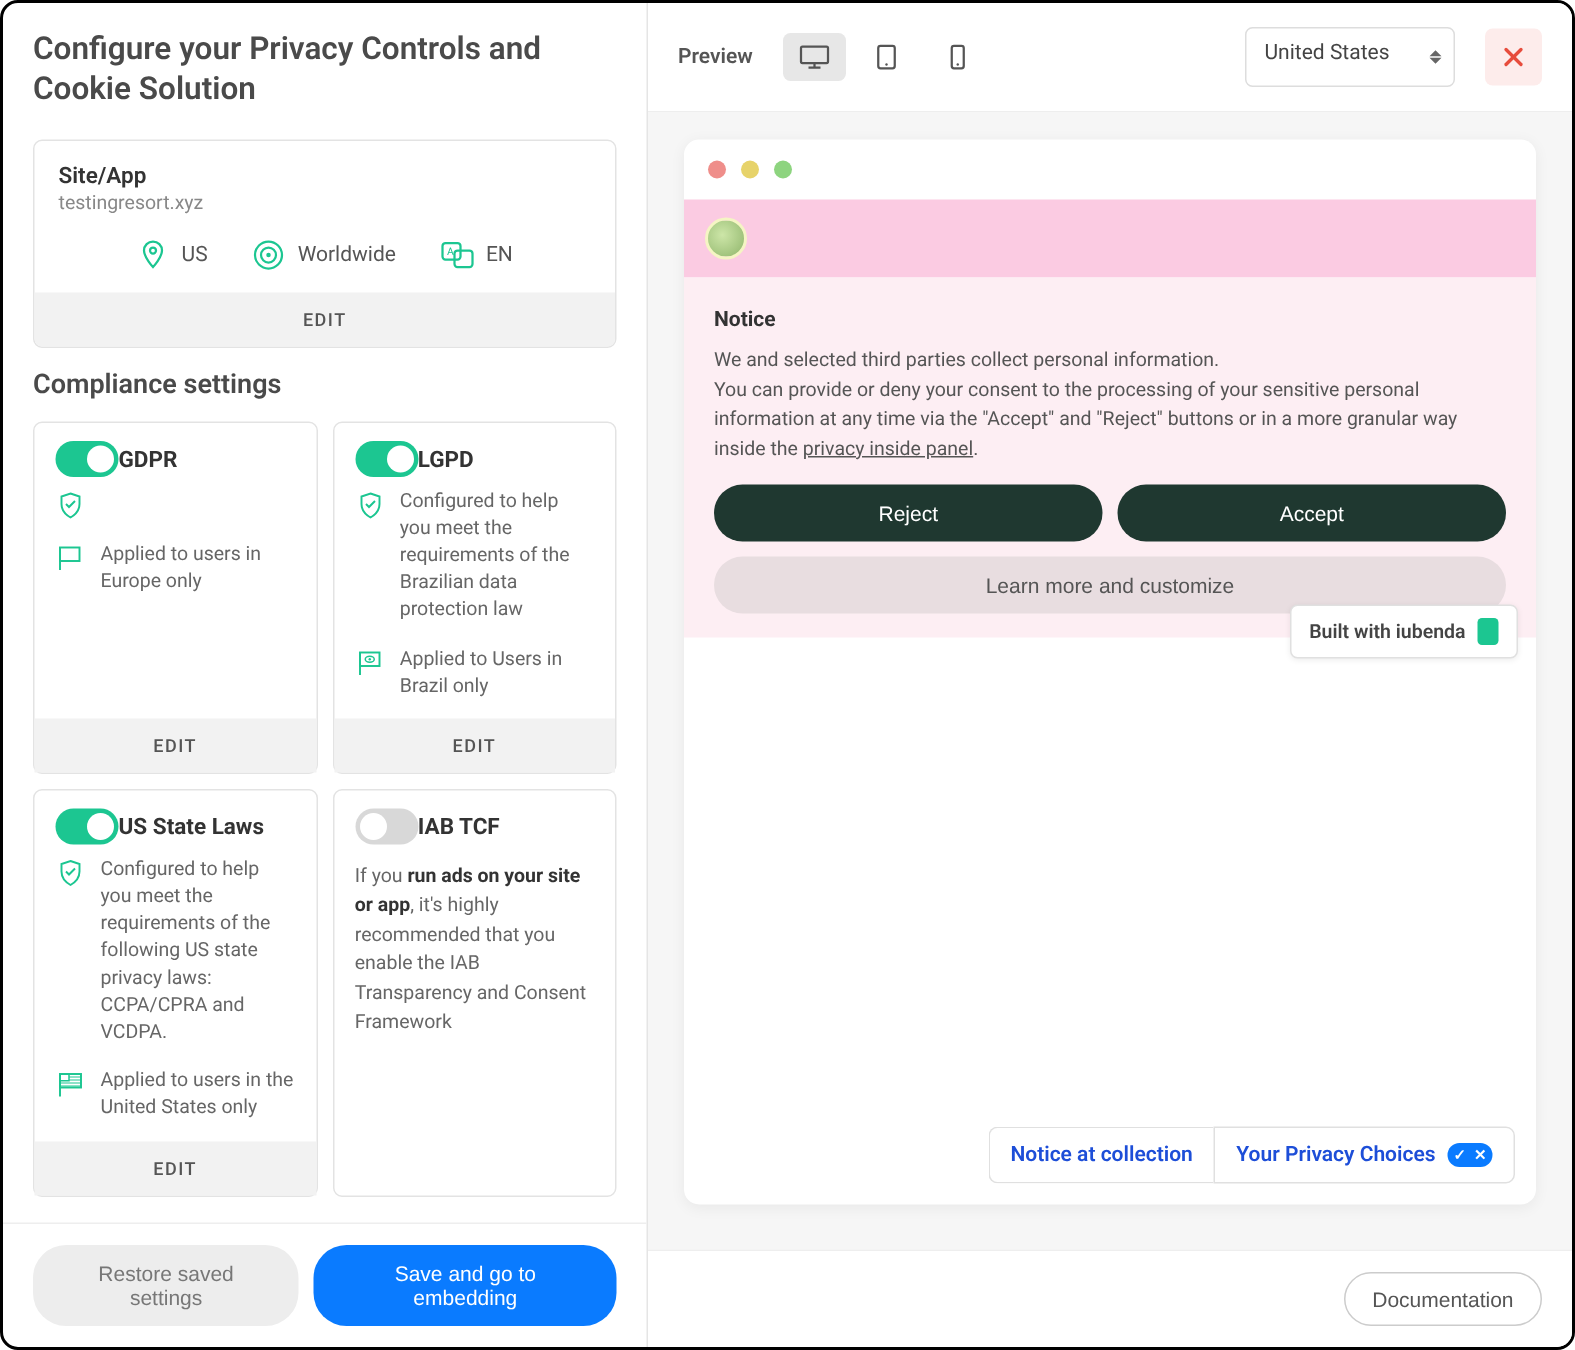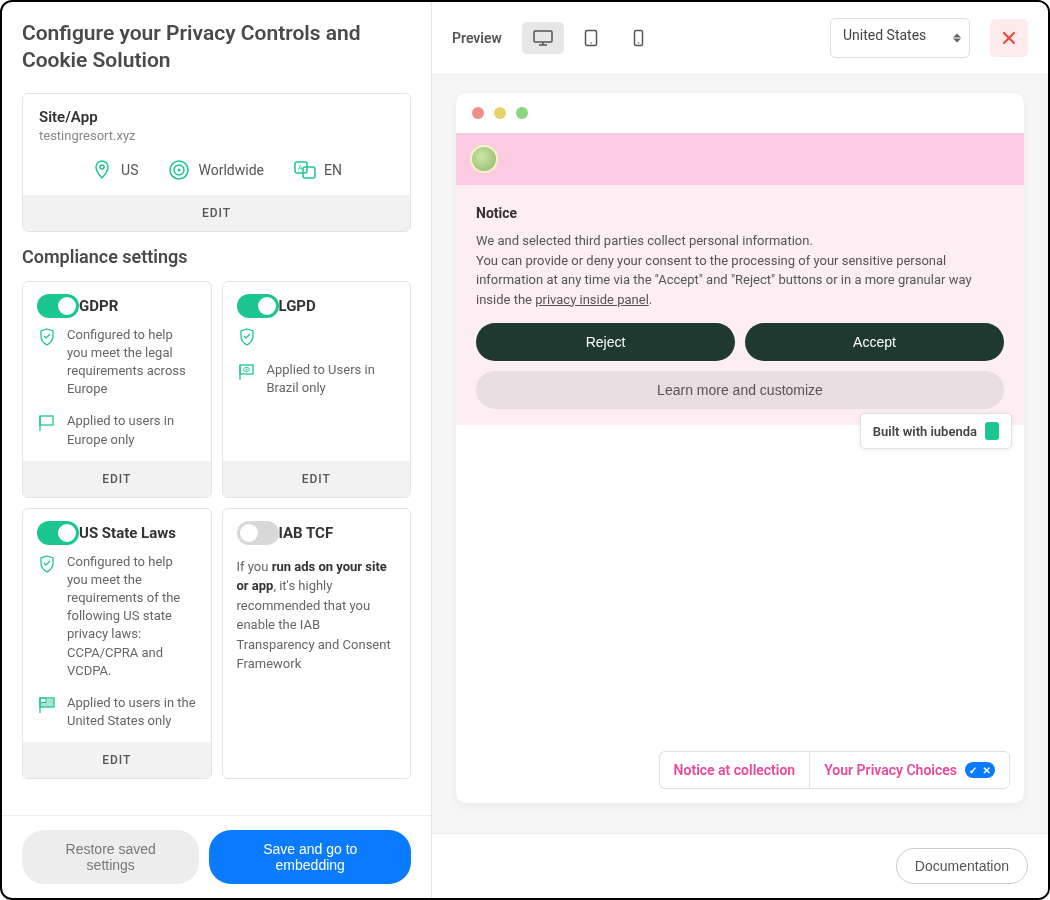--- a/index.html
+++ b/index.html
@@ -62,24 +62,24 @@
 .site-banner { background: #fbcbe2; padding: 12px 14px; }
 .site-logo { width: 28px; height: 28px; border-radius: 50%; background: radial-gradient(circle at 40% 40%, #cde6a8, #8fb56b); border: 2px solid #f5f5c4; }
 .cookie-box { background: #fdeef3; padding: 20px 20px 16px 20px; margin: 0; }
 .cookie-title { font-size: 14px; font-weight: 700; color: #333; margin-bottom: 10px; }
 .cookie-text { font-size: 13px; color: #555; line-height: 1.5; }
 .cookie-text a { color: #555; text-decoration: underline; }
 .cookie-btns { display: flex; gap: 10px; margin-top: 14px; }
 .ck-btn { flex: 1; border: none; border-radius: 22px; padding: 11px 0; font-size: 14px; font-weight: 500; cursor: pointer; }
 .ck-dark { background: #1f3830; color: #fff; }
 .ck-light { background: #e8dde0; color: #555; margin-top: 10px; width: 100%; }
-.built-badge { position: absolute; right: 12px; top: 320px; background: #fff; border: 1px solid #e0e0e0; border-radius: 5px; padding: 8px 12px; font-size: 13px; font-weight: 600; color: #444; display: flex; align-items: center; gap: 8px; box-shadow: 0 1px 4px rgba(0,0,0,0.08); }
+.built-badge { position: absolute; right: 12px; top: 310px; background: #fff; border: 1px solid #e0e0e0; border-radius: 5px; padding: 8px 12px; font-size: 13px; font-weight: 600; color: #444; display: flex; align-items: center; gap: 8px; box-shadow: 0 1px 4px rgba(0,0,0,0.08); }
 .built-badge .bicon { width: 14px; height: 18px; background: #1cc691; border-radius: 3px; }
 .bottom-chips { position: absolute; bottom: 14px; right: 14px; display: flex; gap: 0; }
-.chip { background: #fff; border: 1px solid #e0e0e0; padding: 10px 14px; font-size: 14px; font-weight: 600; color: #ec4899; cursor: pointer; display: flex; align-items: center; gap: 8px; }
+.chip { background: #fff; border: 1px solid #e0e0e0; padding: 10px 14px; font-size: 14px; font-weight: 600; color: #1d4ed8; cursor: pointer; display: flex; align-items: center; gap: 8px; }
 .chip:first-child { border-radius: 6px 0 0 6px; border-right: none; }
 .chip:last-child { border-radius: 0 6px 6px 0; }
 .ypc-icon { width: 30px; height: 16px; background: #0a7bff; border-radius: 8px; position: relative; display: flex; align-items: center; }
 .ypc-icon::before { content: "✓"; color: #fff; font-size: 10px; position: absolute; left: 4px; }
 .ypc-icon::after { content: "✕"; color: #fff; font-size: 10px; position: absolute; right: 4px; }
 .right-footer { display: flex; justify-content: flex-end; padding: 14px 20px; border-top: 1px solid #eee; }
 .doc-btn { border: 1px solid #ccc; background: #fff; border-radius: 20px; padding: 9px 18px; font-size: 14px; color: #555; cursor: pointer; }
 svg { display: block; }
 </style>
 </head>
@@ -144,21 +144,20 @@
             <div class="comp-name">GDPR</div>
           </div>
           <div class="comp-rows">
             <div class="comp-row">
               <span class="comp-icon">
                 <svg width="20" height="20" viewBox="0 0 20 20">
                     <path d="M10 2l6 2v5c0 4-2.5 7-6 9-3.5-2-6-5-6-9V4l6-2z" fill="none" stroke="#1cc691" stroke-width="1.3"></path>
                     <path d="M7 9l2 2 4-4" fill="none" stroke="#1cc691" stroke-width="1.3"></path>
                   </svg>
               </span>
-              <span>Configured to help you meet the legal requirements across Europe</span>
             </div>
             <div class="comp-row">
               <span class="comp-icon">
                 <svg width="20" height="20" viewBox="0 0 20 20">
                     <rect x="3" y="3" width="13" height="9" fill="none" stroke="#1cc691" stroke-width="1.3"></rect>
                     <line x1="3" y1="3" x2="3" y2="18" stroke="#1cc691" stroke-width="1.3"></line>
                   </svg>
               </span>
               <span>Applied to users in Europe only</span>
             </div>
@@ -174,20 +173,21 @@
             <div class="comp-name">LGPD</div>
           </div>
           <div class="comp-rows">
             <div class="comp-row">
               <span class="comp-icon">
                 <svg width="20" height="20" viewBox="0 0 20 20">
                     <path d="M10 2l6 2v5c0 4-2.5 7-6 9-3.5-2-6-5-6-9V4l6-2z" fill="none" stroke="#1cc691" stroke-width="1.3"></path>
                     <path d="M7 9l2 2 4-4" fill="none" stroke="#1cc691" stroke-width="1.3"></path>
                   </svg>
               </span>
+              <span>Configured to help you meet the requirements of the Brazilian data protection law</span>
             </div>
             <div class="comp-row">
               <span class="comp-icon">
                 <svg width="20" height="20" viewBox="0 0 20 20">
                     <rect x="3" y="3" width="13" height="9" fill="none" stroke="#1cc691" stroke-width="1.3"></rect>
                     <line x1="3" y1="3" x2="3" y2="18" stroke="#1cc691" stroke-width="1.3"></line>
                     <ellipse cx="9.5" cy="7.5" rx="3" ry="2" fill="none" stroke="#1cc691" stroke-width="1"></ellipse>
                     <circle cx="9.5" cy="7.5" r="0.8" fill="#1cc691"></circle>
                   </svg>
               </span>

